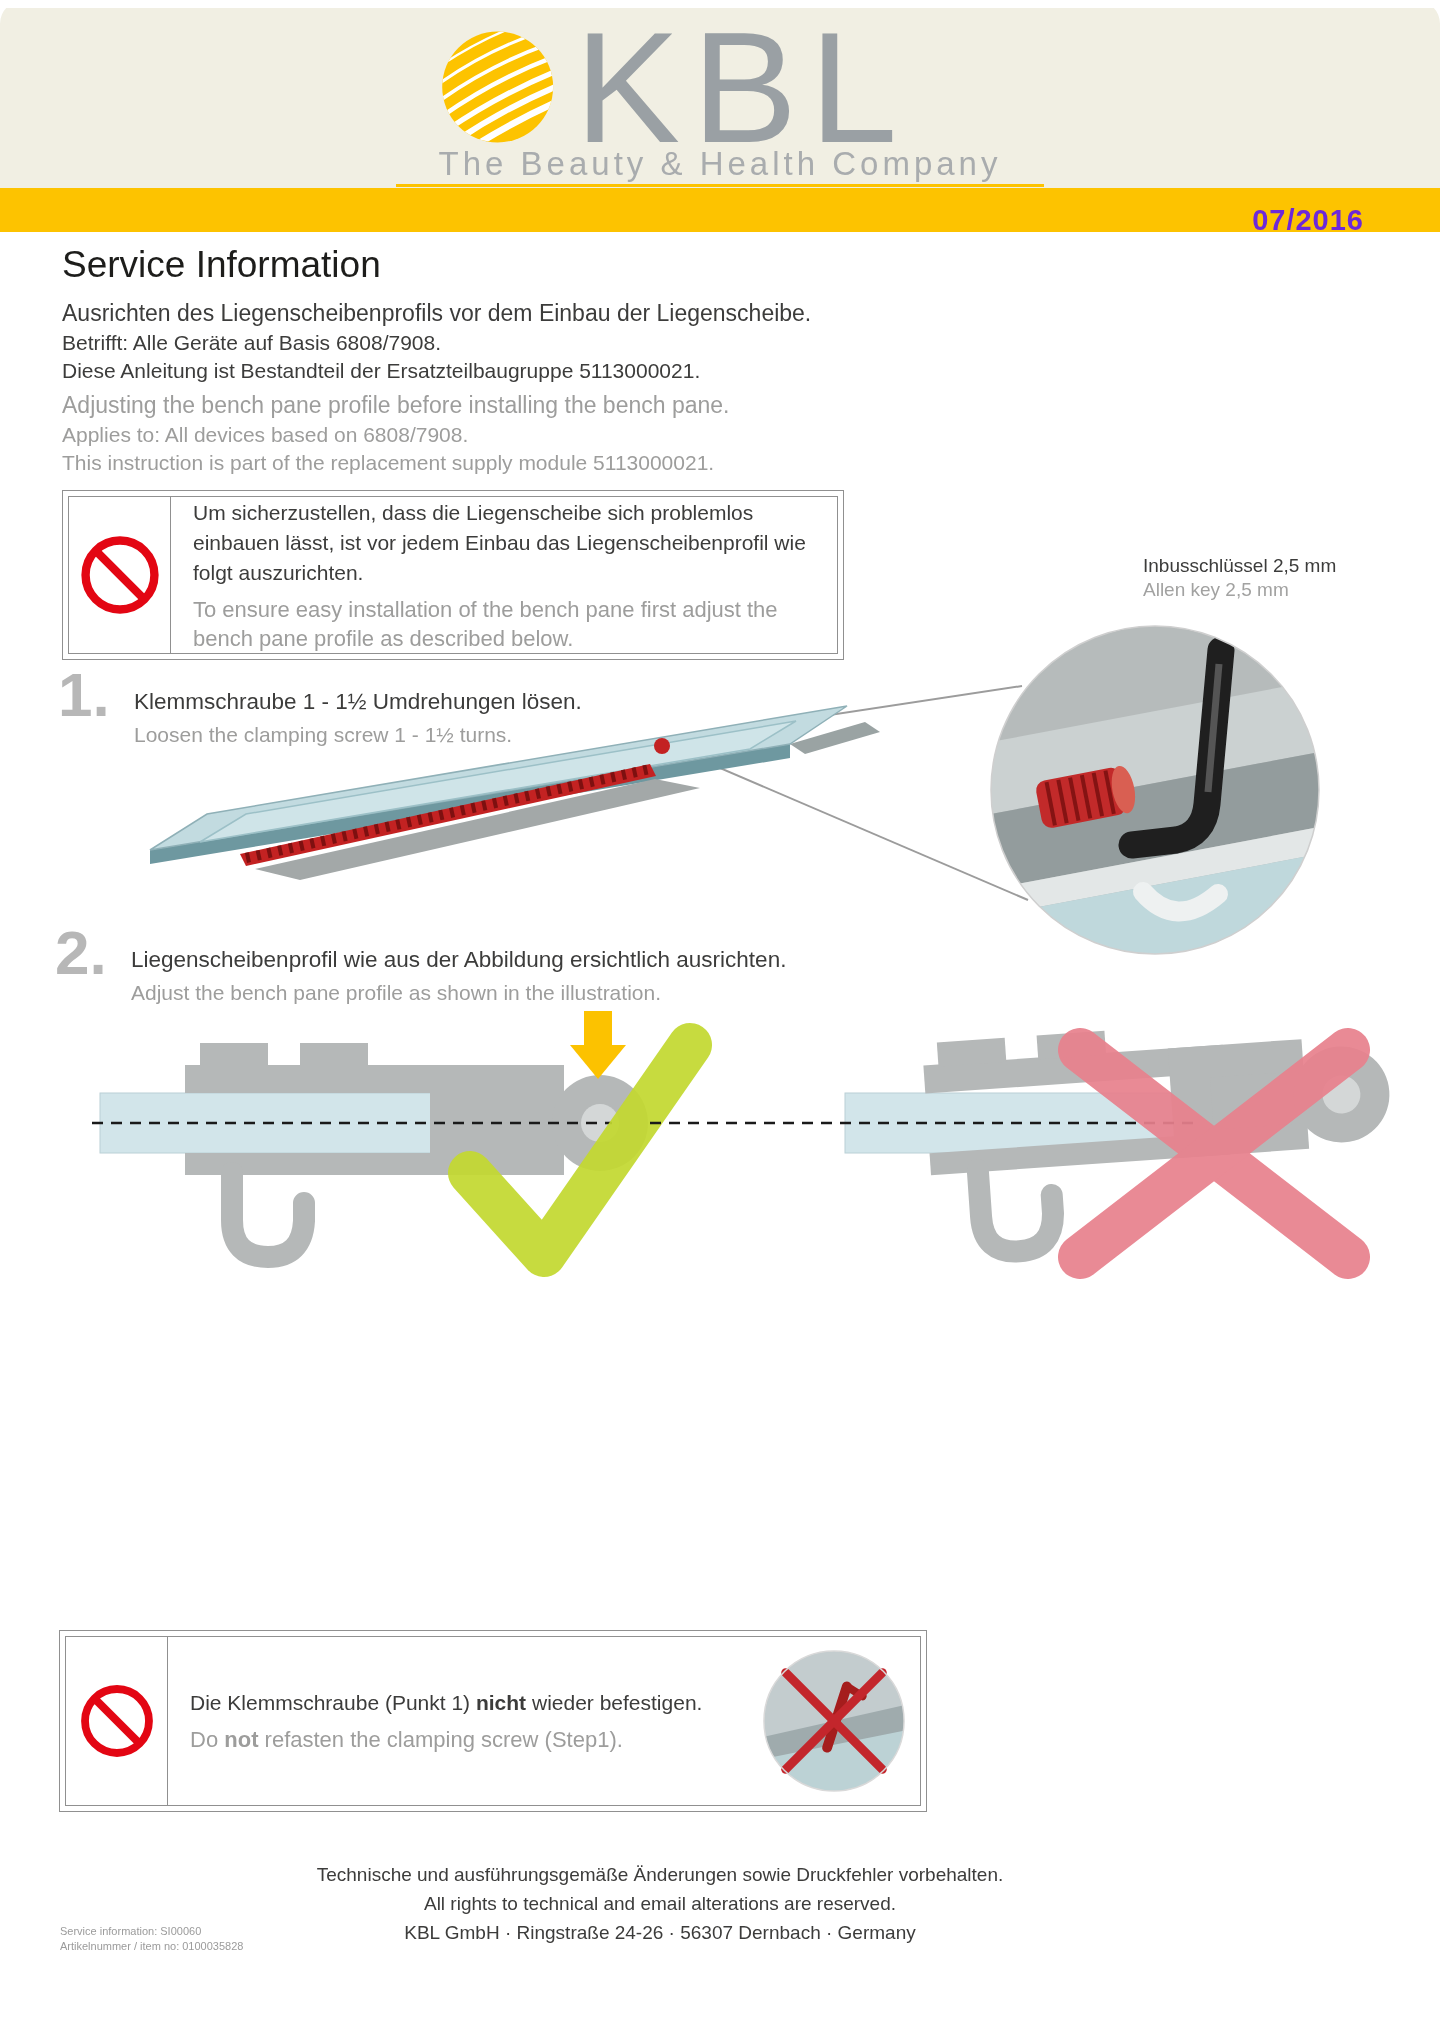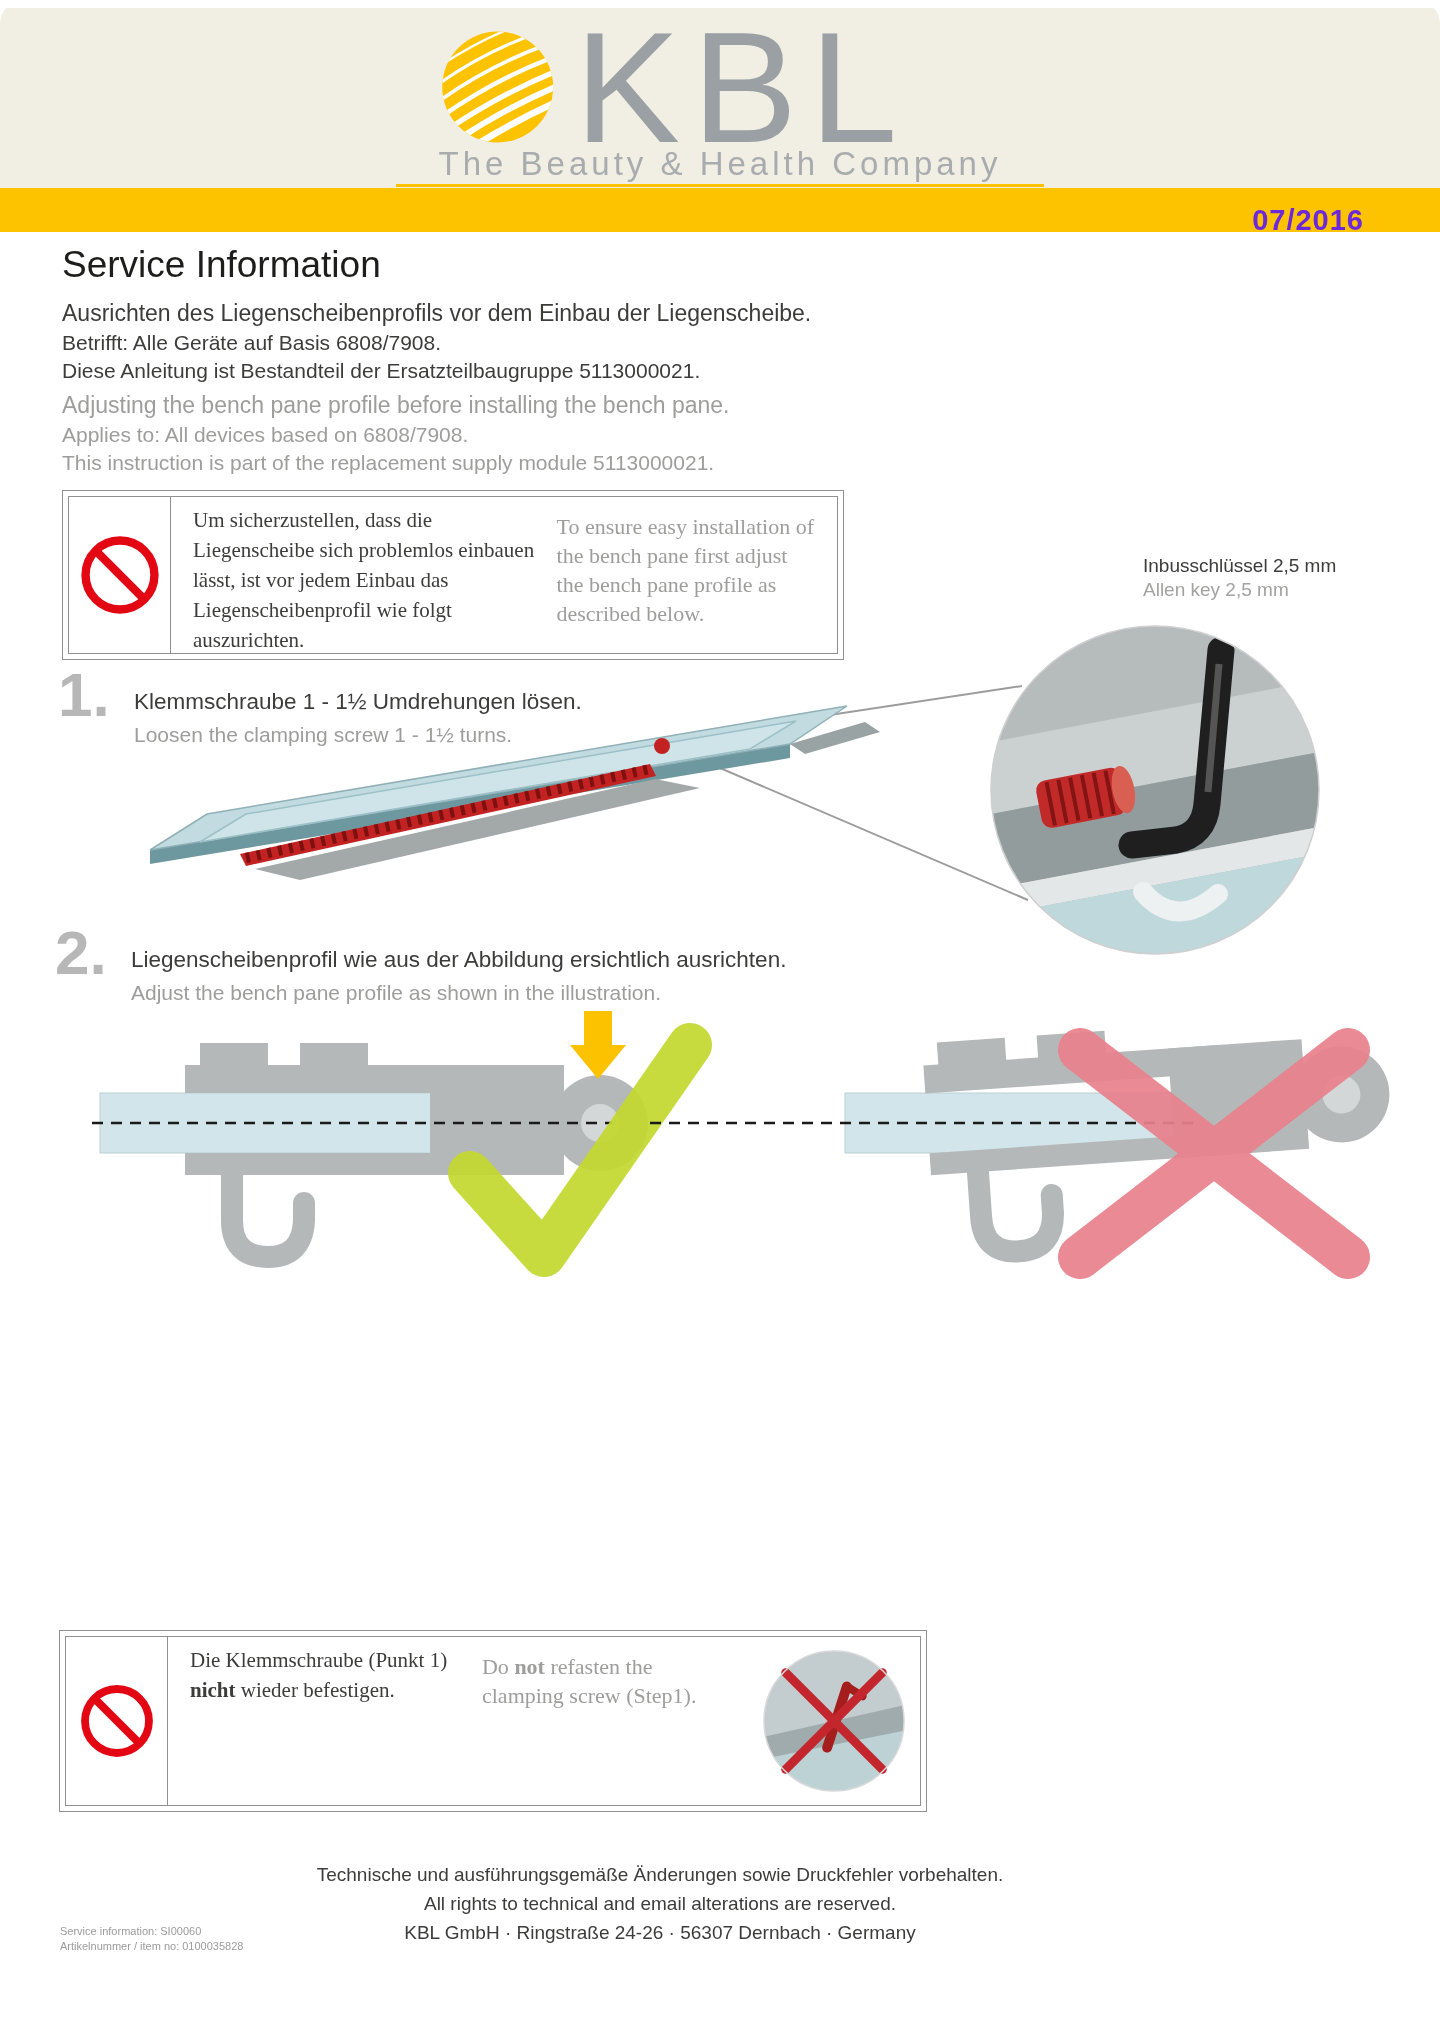--- a/index.html
+++ b/index.html
@@ -21,21 +21,21 @@
   .title { position:absolute; left:62px; top:244px; font-size:37px; font-weight:400; color:#1d1d1b; }
   .intro-de { position:absolute; left:62px; top:297px; color:#3c3c3b; }
   .intro-en { position:absolute; left:62px; top:389px; color:#9d9d9c; }
   .intro-line-big { font-size:23px; line-height:32px; }
   .intro-line { font-size:21px; line-height:28px; }
 
   
   .warnbox { position:absolute; border:1px solid #909090; padding:5px; background:#ffffff; }
   .warn-inner { border:1px solid #909090; display:flex; align-items:stretch; height:100%; }
   .warn-icon-cell { width:102px; flex:0 0 102px; display:flex; align-items:center; justify-content:center; border-right:1px solid #909090; }
-  .warn-text-cell { flex:1; padding:8px 22px; display:flex; flex-direction:row; justify-content:center;font-family:Liberation Serif, serif; }
+  .warn-text-cell { flex:1; padding:8px 22px; display:flex; flex-direction:column; justify-content:center; }
   .warn-de { font-size:21px; line-height:30px; color:#3c3c3b; }
   .warn-en { font-size:22px; line-height:29px; color:#9d9d9c; margin-top:7px; }
   .warn-illo-cell { flex:0 0 172px; display:flex; align-items:center; justify-content:center; }
   .b { font-weight:bold; }
   .warnbox1 { left:62px; top:490px; width:782px; height:170px; }
   .warnbox2 { left:59px; top:1630px; width:868px; height:182px; }
 
   
   .allen-label { position:absolute; left:1143px; top:554px; }
   .allen-de { font-size:19px; color:#3c3c3b; line-height:24px; }

